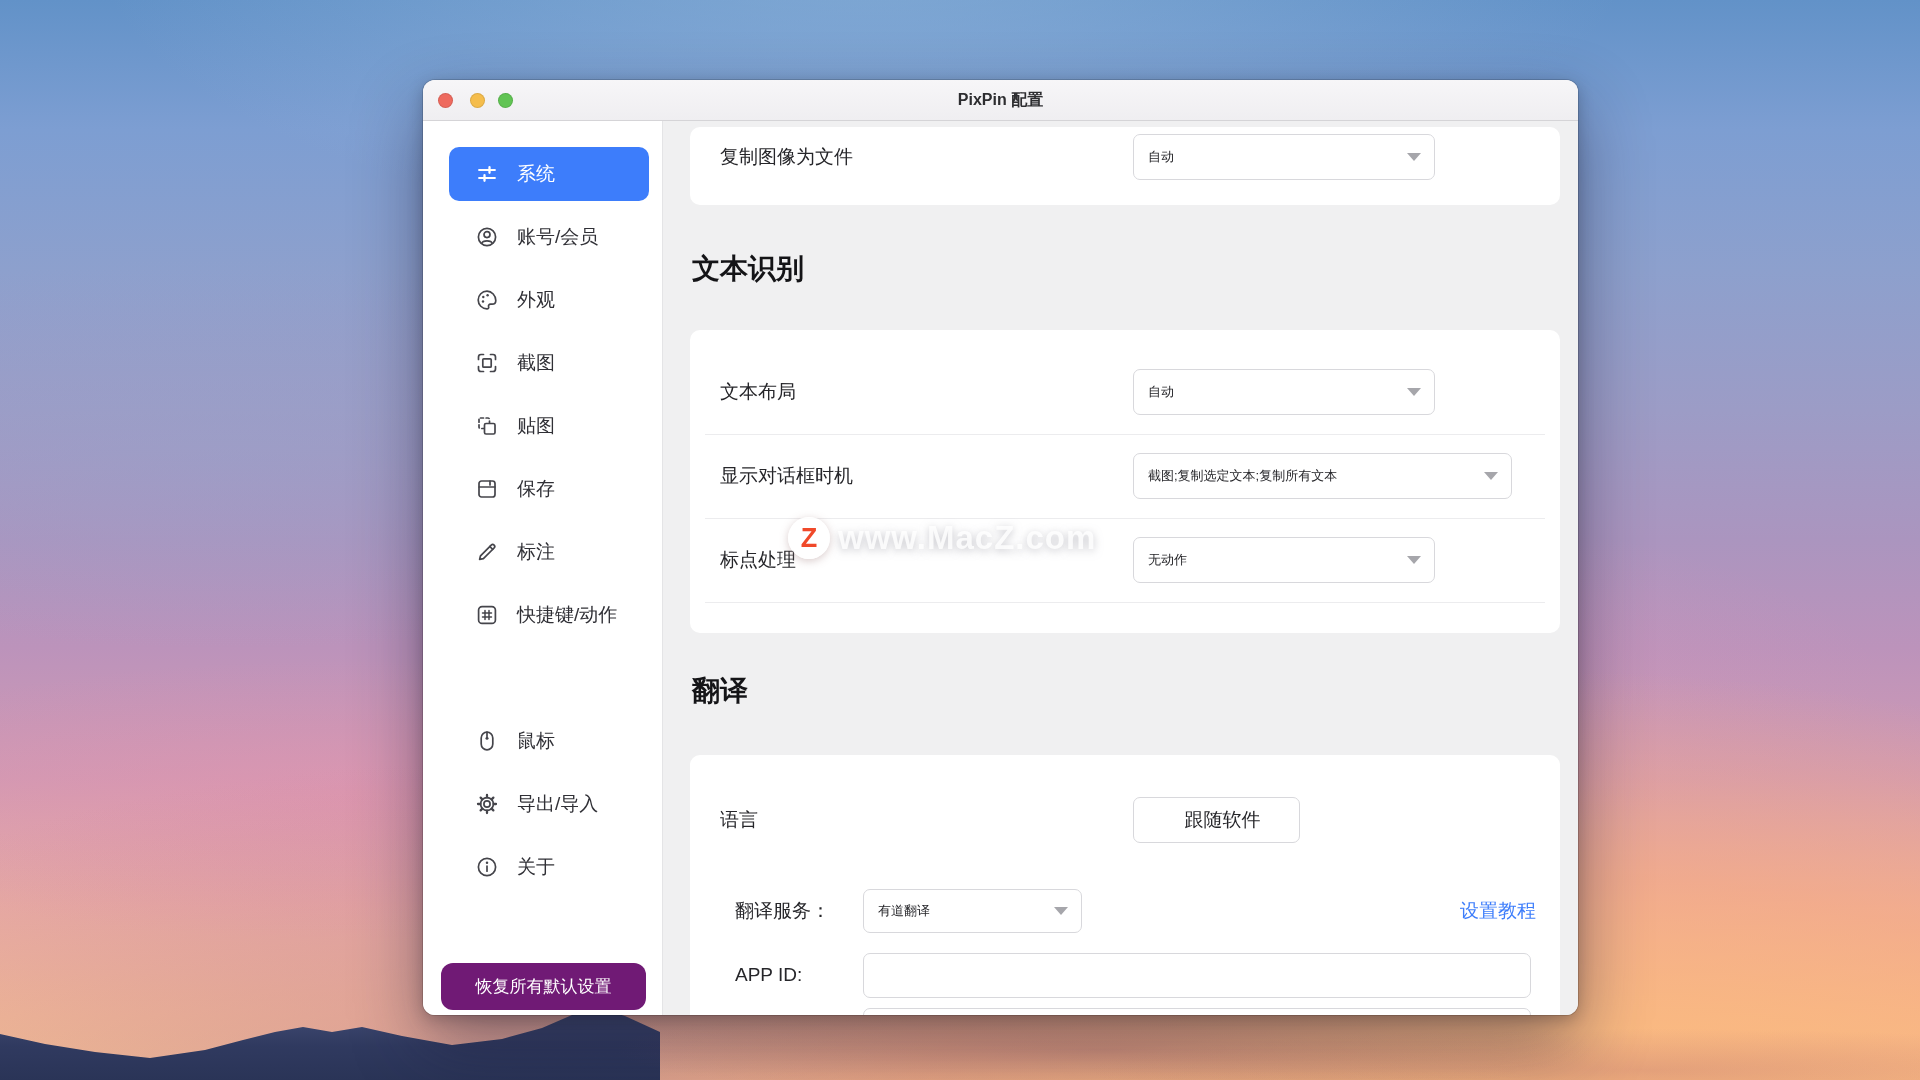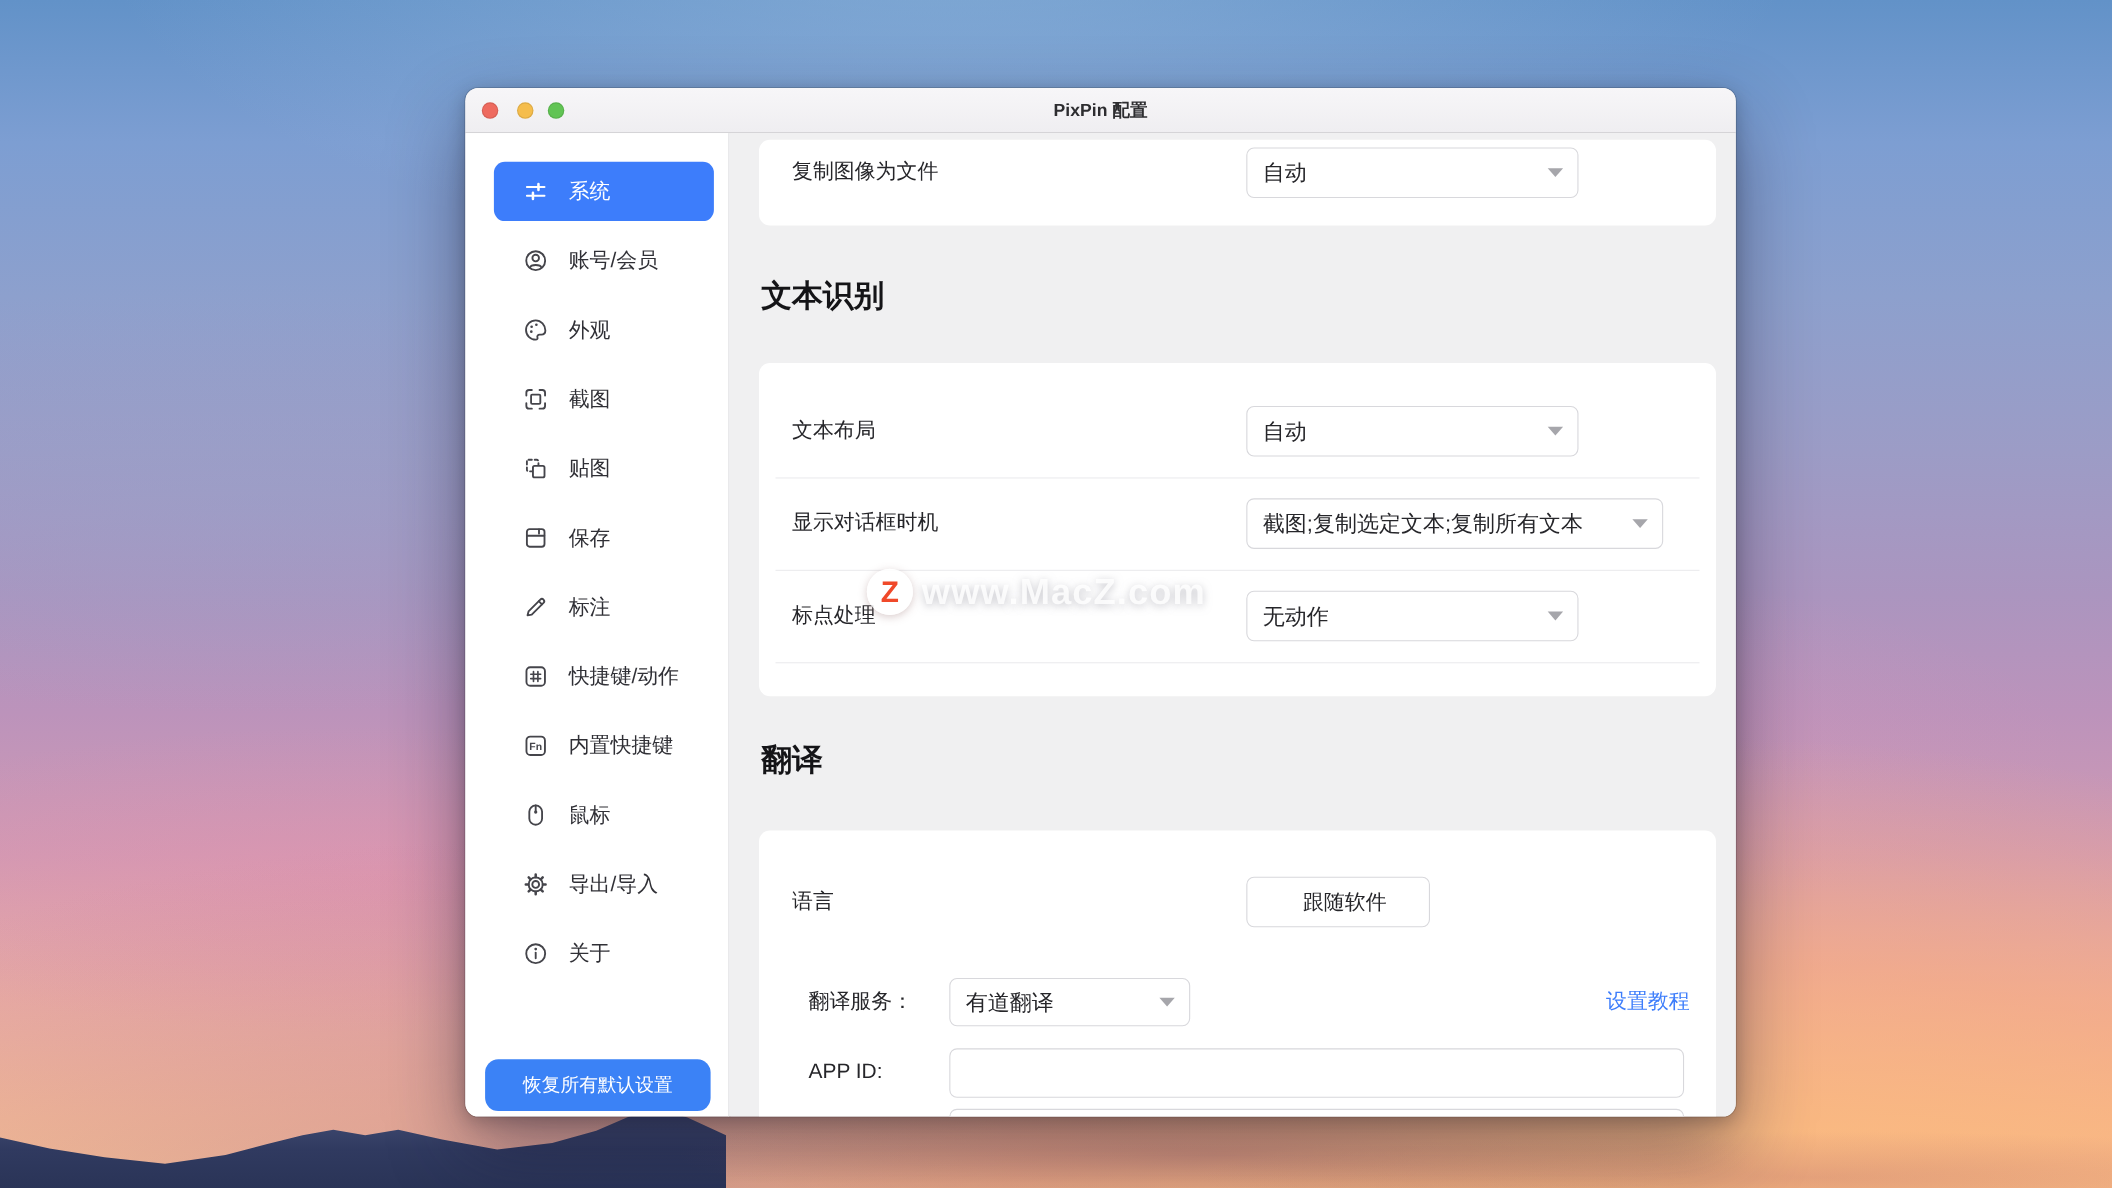--- a/index.html
+++ b/index.html
@@ -46,31 +46,31 @@
   #sidebar { position:absolute; left:0; top:41px; width:240px; height:894px;
     background:#ffffff; border-right:1px solid #e4e4e6; }
   .sb-item { position:absolute; left:26px; width:200px; height:54px; border-radius:10px;
     display:flex; align-items:center; padding-left:26px; cursor:default;
     color:#303036; font-size:19px; }
   .sb-item .ic { flex:0 0 24px; color:#45454b; }
   .sb-item span.lab { margin-left:18px; white-space:nowrap; }
   .sb-item.sel { background:#3d7dfb; color:#ffffff; }
   .sb-item.sel .ic { color:#ffffff; }
   #reset-btn { position:absolute; left:18px; top:842px; width:205px; height:47px;
-    border:none; border-radius:12px; background:#3b82f6; color:#fff; font-size:17px;
+    border:none; border-radius:12px; background:#701a75; color:#fff; font-size:17px;
     font-family:inherit; }
 
   
   #content { position:absolute; left:241px; top:41px; width:914px; height:894px;
     background:#f0f0f1; overflow:hidden; }
   .card { position:absolute; left:26px; width:870px; background:#fff; border-radius:10px; }
   .h1 { position:absolute; left:28px; font-size:28px; font-weight:600; color:#141417; }
   .rlab { position:absolute; font-size:19px; color:#26262a; line-height:26px; white-space:nowrap; }
   .dd { position:absolute; background:#fff; border:1px solid #d8d8dc; border-radius:7px;
-    display:flex; align-items:center; padding:0 38px 0 14px; font-size:20px; color:#26262a;
+    display:flex; align-items:center; padding:0 38px 0 14px; font-size:13px; color:#26262a;
     white-space:nowrap; }
   .dd::after { content:""; position:absolute; right:13px; top:50%; margin-top:-4px;
     border-left:7px solid transparent; border-right:7px solid transparent; border-top:8px solid #a6a6ab; }
   .divider { position:absolute; left:15px; width:840px; height:1px; background:#ececee; }
   .btn-plain { position:absolute; background:#fff; border:1px solid #d8d8dc; border-radius:7px;
     display:flex; align-items:center; justify-content:center; font-size:19px; color:#26262a;padding-left:12px; }
   .tinput { position:absolute; background:#fff; border:1px solid #d8d8dc; border-radius:7px;
     font-size:18px; color:#26262a; padding:0 12px; font-family:inherit; outline:none; }
   .link { position:absolute; font-size:19px; color:#3d7dfb; line-height:26px; cursor:pointer; }
 
@@ -160,27 +160,20 @@
       </div>
 
       <div class="sb-item" style="top:467px">
         <svg class="ic" width="24" height="24" viewBox="0 0 24 24" fill="none" stroke="currentColor" stroke-width="1.7" stroke-linecap="round" stroke-linejoin="round">
             <rect x="3.6" y="3.6" width="16.8" height="16.8" rx="3.5"></rect>
             <path d="M10 7.5v9M14 7.5v9M7.5 10h9M7.5 14h9" stroke-width="1.5"></path>
           </svg>
         <span class="lab">快捷键/动作</span>
       </div>
 
-      <div class="sb-item" style="top:530px">
-        <svg class="ic" width="24" height="24" viewBox="0 0 24 24" fill="none" stroke="currentColor" stroke-width="1.7" stroke-linecap="round" stroke-linejoin="round">
-            <rect x="3.6" y="3.6" width="16.8" height="16.8" rx="3.5"></rect>
-            <text x="12" y="15.5" text-anchor="middle" font-size="9.5" font-weight="bold" fill="currentColor" stroke="none" font-family="Liberation Sans, sans-serif">Fn</text>
-          </svg>
-        <span class="lab">内置快捷键</span>
-      </div>
 
       <div class="sb-item" style="top:593px">
         <svg class="ic" width="24" height="24" viewBox="0 0 24 24" fill="none" stroke="currentColor" stroke-width="1.7" stroke-linecap="round" stroke-linejoin="round">
             <rect x="6.2" y="3.2" width="11.6" height="17.6" rx="5.8"></rect>
             <path d="M12 3.2v4.4"></path>
             <circle cx="12" cy="9.2" r="1.5" fill="currentColor" stroke="none"></circle>
           </svg>
         <span class="lab">鼠标</span>
       </div>
 

